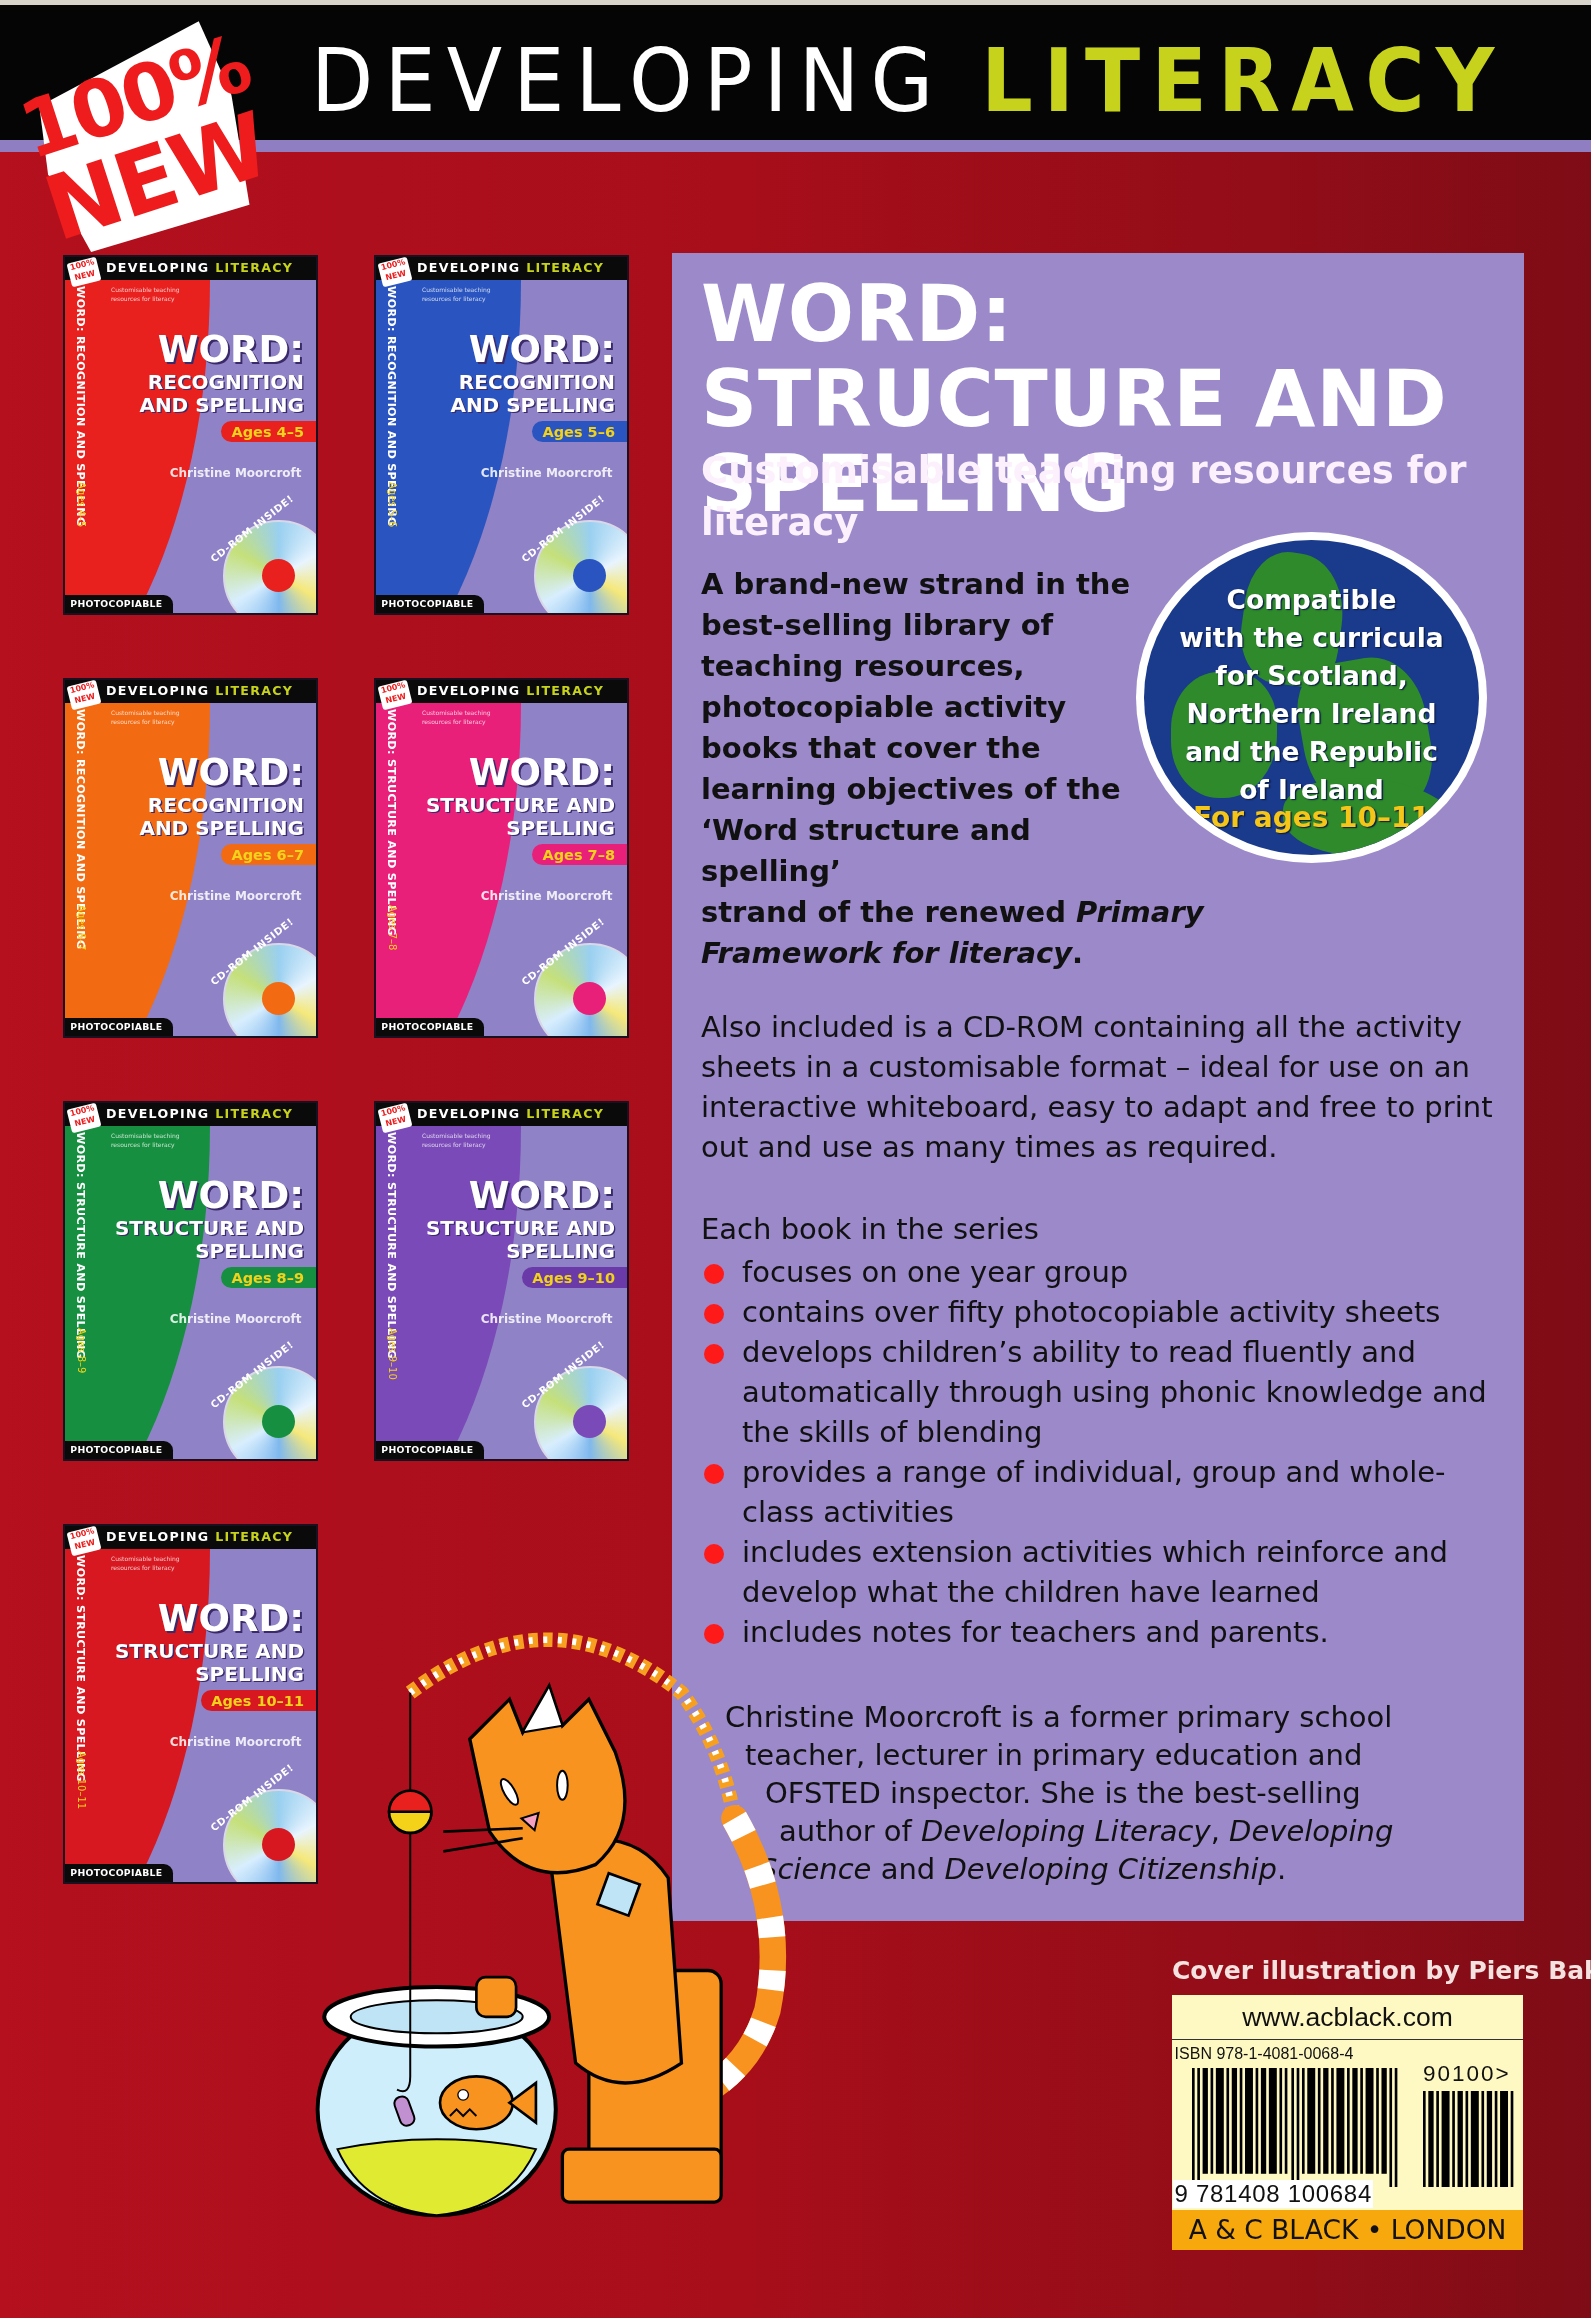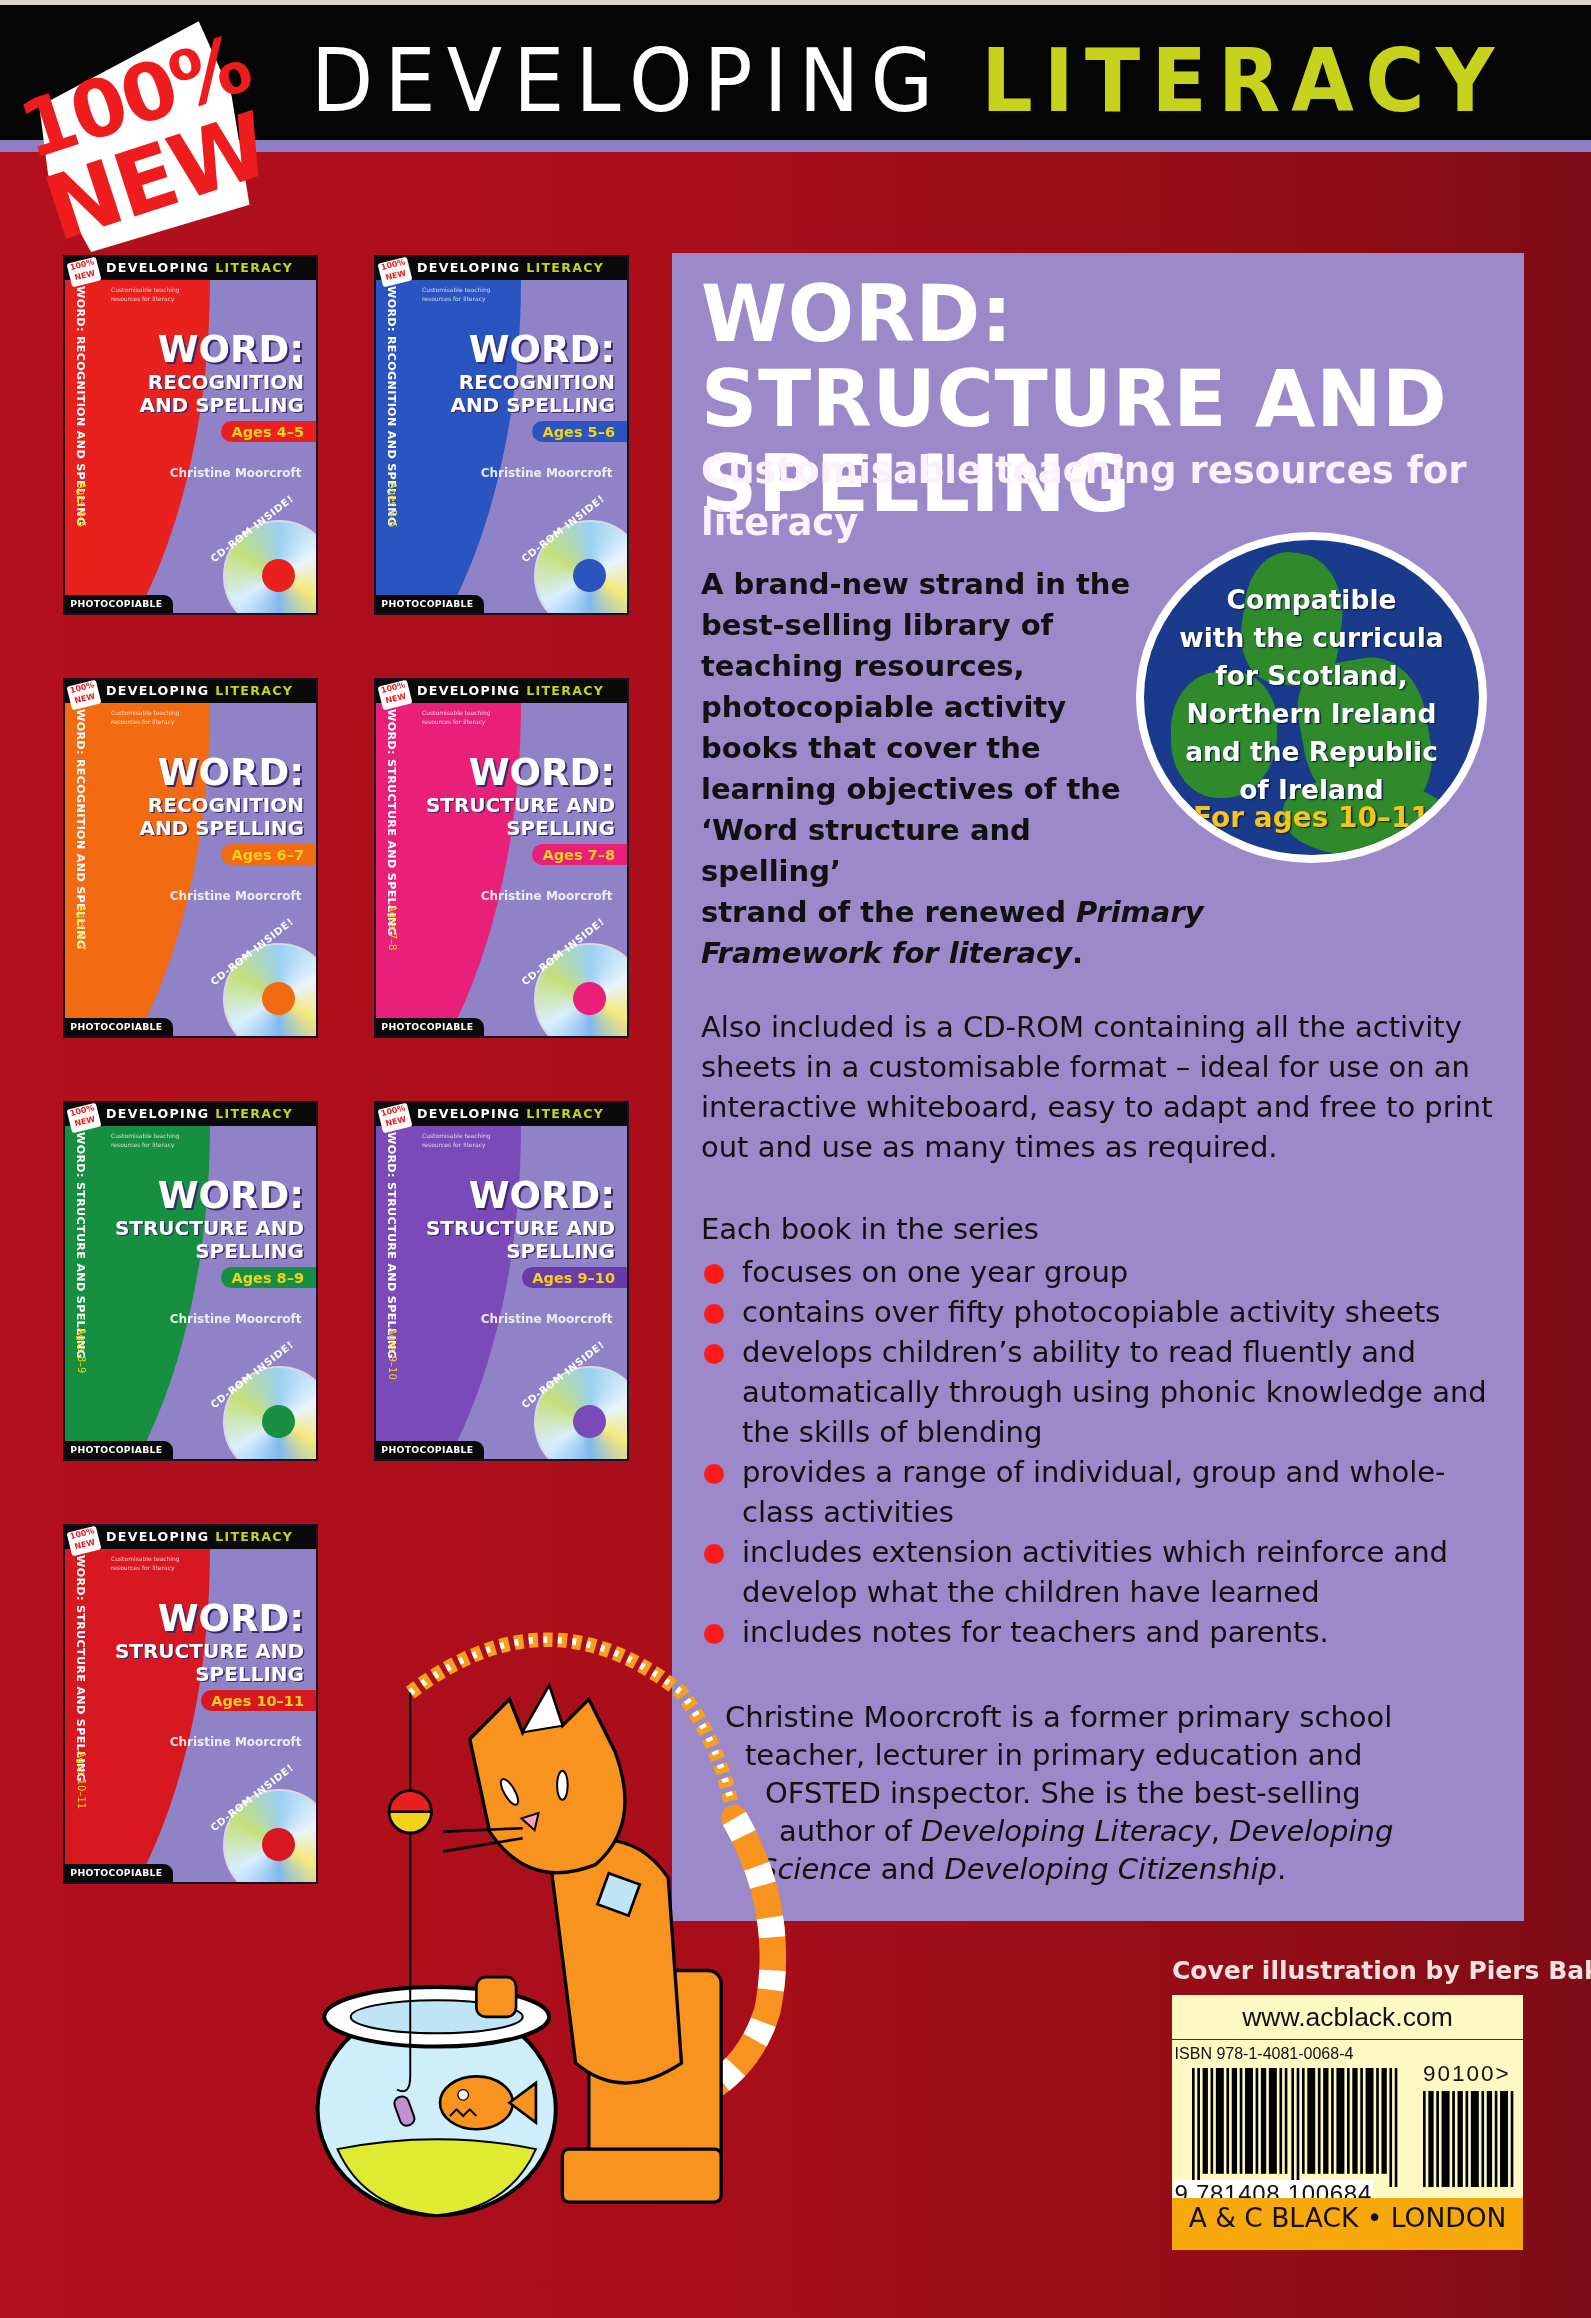--- a/index.html
+++ b/index.html
@@ -202,21 +202,21 @@
   .bars-addon { position: absolute; left: 251px; top: 96px; width: 93px; height: 96px; }
   .addon-num {
     position: absolute; left: 251px; top: 66px; width: 99px; font-size: 22.5px; color: #111;
     font-family: "Liberation Sans", sans-serif; letter-spacing: 2px;
   }
   .ean-num {
     position: absolute; left: 1.3px; top: 185px; font-size: 24px; color: #111;
     font-family: "Liberation Sans", sans-serif; letter-spacing: 0.7px; background: #fff; padding: 0 1.3px;
   }
   .publisher {
-    position: absolute; left: 0; bottom: 0; width: 100%; height: 52px; background: #f7a80d;
+    position: absolute; left: 0; bottom: 0; width: 100%; height: 40px; background: #f7a80d;
     text-align: center; font-size: 26.5px; line-height: 40px; color: #111; font-family: "DejaVu Sans", sans-serif;
   }
 </style>
 </head>
 <body>
 
 <div class="top-strip"></div>
 <div class="header-band"></div>
 <div class="header-stripe"></div>
 

